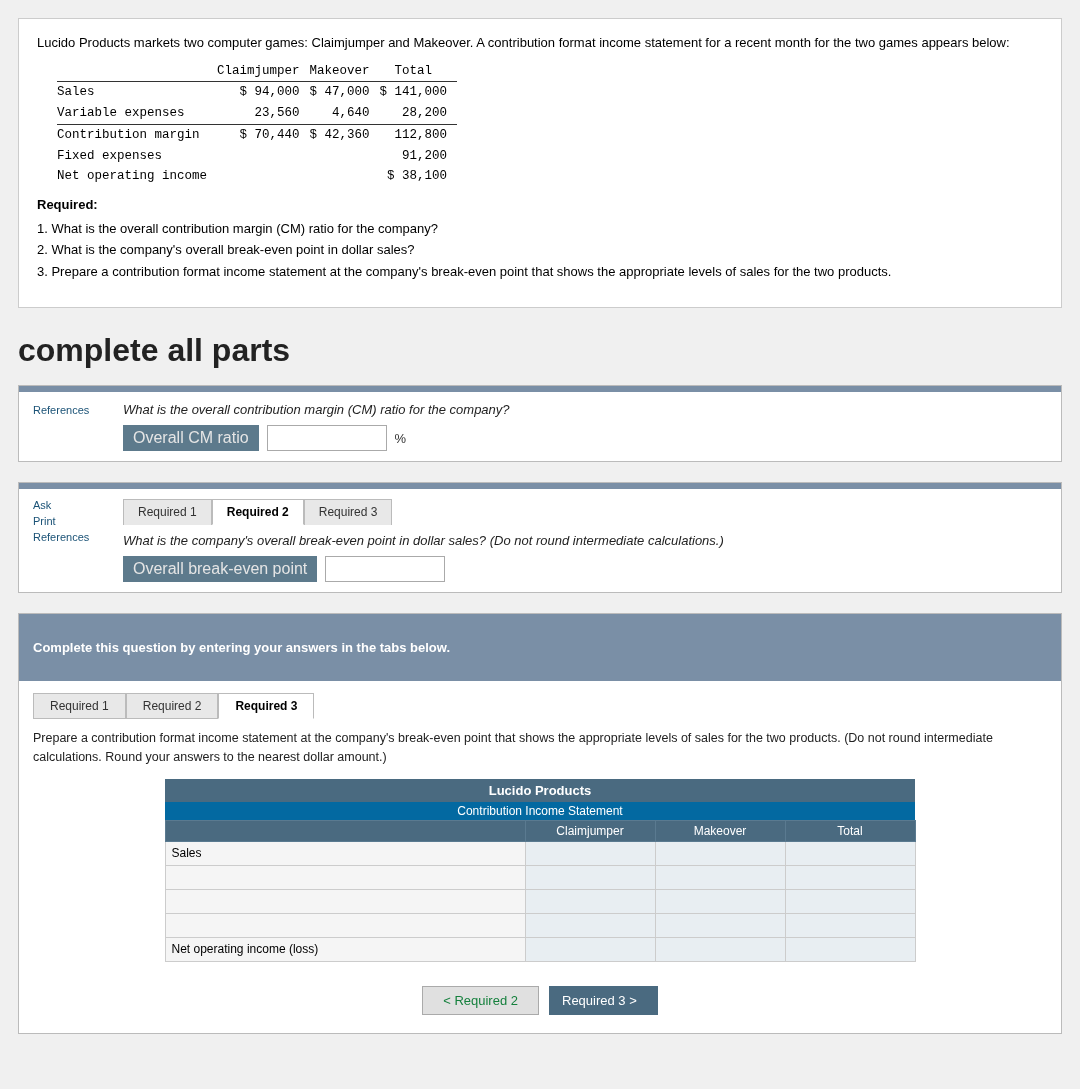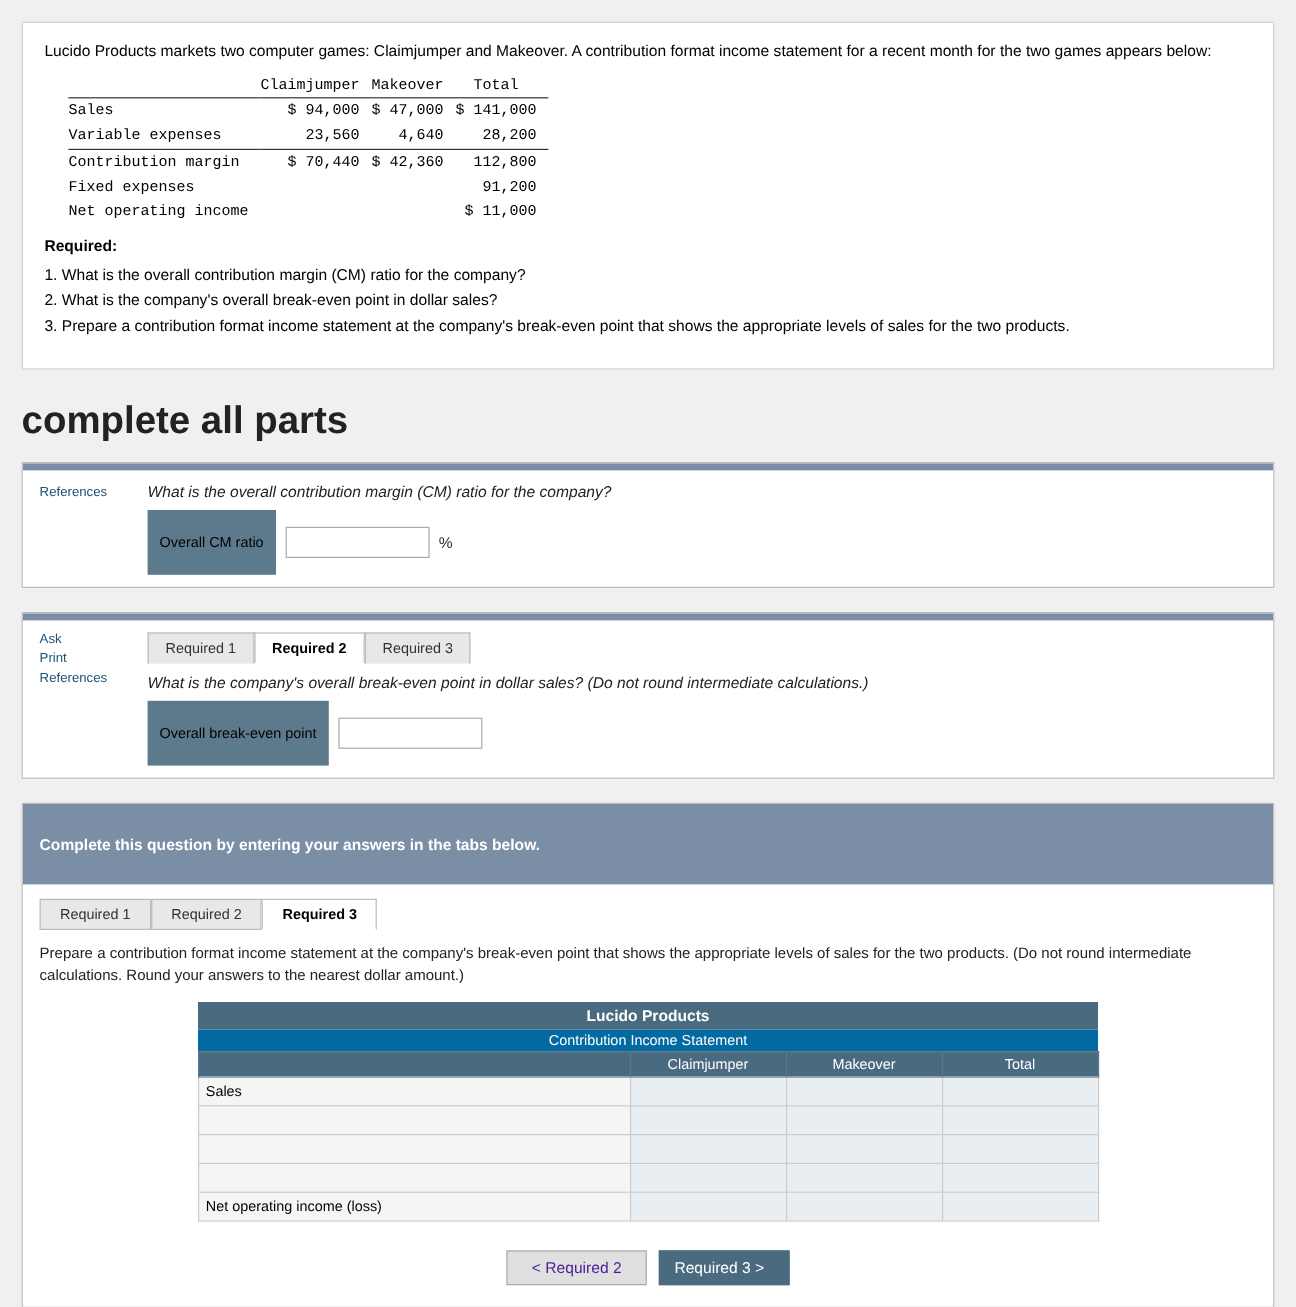--- a/index.html
+++ b/index.html
@@ -96,23 +96,23 @@
       font-style: italic;
     }
     .input-row {
       display: flex;
       align-items: center;
       gap: 8px;
       margin-top: 4px;
     }
     .input-label {
       background: #5d7a8c;
-      color: #000000;
-      padding: 20px 10px;
-      font-size: 12px;
+      color: #e5e5e5;
+      padding: 4px 10px;
+      font-size: 16px;
       white-space: nowrap;
     }
     .input-field {
       border: 1px solid #aaa;
       background: #fff;
       width: 120px;
       height: 26px;
       padding: 2px 6px;
       font-size: 13px;
     }
@@ -258,21 +258,21 @@
       justify-content: center;
       gap: 10px;
       padding: 10px 0 6px 0;
     }
     .nav-btn {
       padding: 6px 20px;
       font-size: 13px;
       border: 1px solid #aaa;
       background: #e0e0e0;
       cursor: pointer;
-      color: #4c1d95;
+      color: #15803d;
     }
     .nav-btn.active {
       background: #4a6a80;
       color: #fff;
       border-color: #4a6a80;
       padding-left: 12px;
     }
 
     .panel2-wrapper {
       display: flex;
@@ -316,21 +316,21 @@
     <tr>
       <td>Fixed expenses</td>
       <td></td>
           <td></td>
       <td class="col-num">91,200</td>
     </tr>
     <tr>
       <td>Net operating income</td>
       <td></td>
           <td></td>
-      <td class="col-num">$ 11,000</td>
+      <td class="col-num">$ 38,100</td>
     </tr>
   </tbody>
     </table>
   <p class="required-header">Required:</p>
   <ul class="required-list">
     <li>1. What is the overall contribution margin (CM) ratio for the company?</li>
     <li>2. What is the company's overall break-even point in dollar sales?</li>
     <li>3. Prepare a contribution format income statement at the company's break-even point that shows the appropriate levels of sales for the two products.</li>
   </ul>
 </div>

